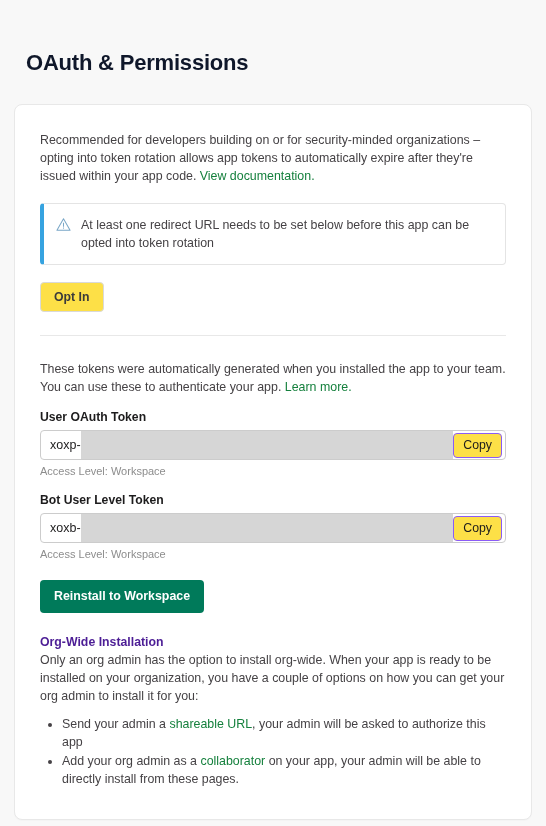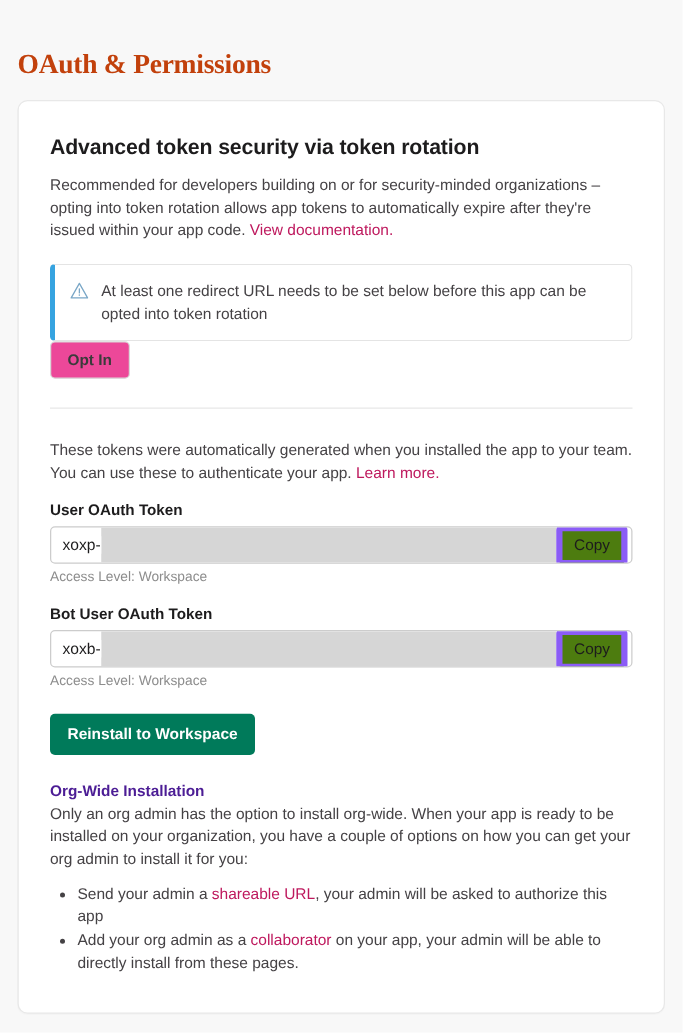--- a/index.html
+++ b/index.html
@@ -13,25 +13,24 @@
     background: #f8f8f8;
     font-family: "Liberation Sans", sans-serif;
     color: #1d1c1d;
     overflow: hidden;
   }
 
   .page-title {
     font-size: 22px;
     font-weight: 700;
     letter-spacing: -0.2px;
-    color: #c2410c;
-    margin: 0;
+    color: #0f172a;
+    margin: 12px;
     padding: 38px 0 16px 14px;
     line-height: 1.2;
-    font-family: Liberation Serif, serif;
   }
 
   .card {
     background: #ffffff;
     border: 1px solid #e8e8e8;
     border-radius: 8px;
     margin: 0 14px;
     padding: 26px 25px 30px 25px;
     box-shadow: 0 1px 1px rgba(0,0,0,0.02);
   }
@@ -46,21 +45,21 @@
   }
 
   .body-text {
     font-size: 12.4px;
     line-height: 18px;
     color: #454245;
     margin: 0;
   }
 
   a.link {
-    color: #be185d;
+    color: #15803d;
     text-decoration: none;
   }
 
   .alert {
     margin-top: 18px;
     border: 1px solid #e4e4e4;
     border-left: 4px solid #36a3e0;
     border-radius: 4px;
     padding: 12px 14px 12px 12px;
     display: flex;
@@ -72,22 +71,23 @@
     flex: 0 0 auto;
     margin-top: 1px;
   }
   .alert-text {
     font-size: 12.4px;
     line-height: 18px;
     color: #454245;
   }
 
   .btn-default {
+    margin-top: 17px;
     display: inline-block;
-    background: #ec4899;
+    background: #fde047;
     border: 1px solid #d9d9d9;
     border-radius: 4px;
     padding: 6px 13px;
     font-family: "Liberation Sans", sans-serif;
     font-size: 12.3px;
     font-weight: 700;
     color: #3b3b3b;
     cursor: pointer;
     line-height: 16px;
   }
@@ -134,22 +134,22 @@
   }
   .token-redacted {
     flex: 1 1 auto;
     background: #d6d6d6;
     height: 100%;
   }
   .copy-btn {
     flex: 0 0 auto;
     align-self: center;
     margin-right: 3px;
-    background: #4d7c0f;
-    border: 5px solid #8b5cf6;
+    background: #fde047;
+    border: 1px solid #8b5cf6;
     border-radius: 4px;
     font-family: "Liberation Sans", sans-serif;
     font-size: 12.3px;
     color: #1d1c1d;
     padding: 4px 9px;
     cursor: pointer;
     z-index: 3;
     line-height: 15px;
   }
 
@@ -197,21 +197,20 @@
   }
 </style>
 </head>
 <body>
 
 <h1 class="page-title">OAuth &amp; Permissions</h1>
 
 <div class="card">
 
   <section>
-    <h2 class="section-heading">Advanced token security via token rotation</h2>
     <p class="body-text"><span>Recommended for developers building on or for security-minded organizations – opting into token rotation allows app tokens to automatically expire after they're issued within your app code. </span><a class="link" href="#">View documentation.</a></p>
 
     <div class="alert">
       <span class="alert-icon">
         <svg width="15" height="15" viewBox="0 0 16 16" aria-hidden="true">
           <path d="M8 1.8 L15 14.2 H1 Z" fill="none" stroke="#7aa7c7" stroke-width="1.1" stroke-linejoin="round"></path>
           <rect x="7.45" y="6.1" width="1.1" height="4.3" fill="#7aa7c7"></rect>
           <rect x="7.45" y="11.2" width="1.1" height="1.2" fill="#7aa7c7"></rect>
         </svg>
       </span>
@@ -238,21 +237,21 @@
         </div>
         <button class="copy-btn">Copy</button>
       </div>
       <div class="access-level">Access Level: Workspace</div>
     </div>
 
     <div class="spacer-12"></div>
 
     
     <div>
-      <div class="field-label">Bot User OAuth Token</div>
+      <div class="field-label">Bot User Level Token</div>
       <div class="token-row">
         <div class="token-value">
           <span class="token-prefix">xoxb-</span>
           <span class="token-redacted"></span>
         </div>
         <button class="copy-btn">Copy</button>
       </div>
       <div class="access-level">Access Level: Workspace</div>
     </div>
 

